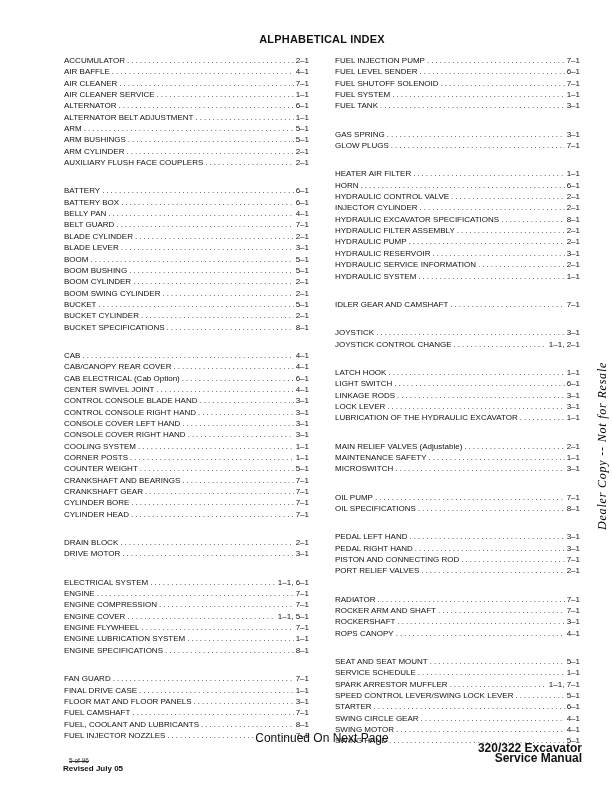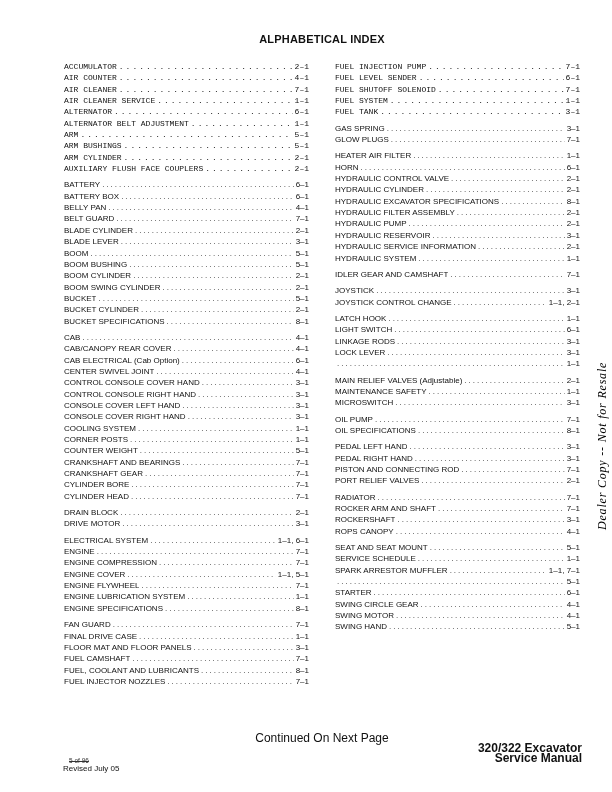--- a/index.html
+++ b/index.html
@@ -31,22 +31,22 @@
     right: 32px;
     display: flex;
     gap: 26px;
   }
   .col {
     flex: 1 1 0;
     min-width: 0;
     font-size: 8px;
     line-height: 11.35px;
   }
-  .group { margin-top: 5px; }
-  .group:first-child { margin-top: 9px; font-family: Liberation Mono, monospace; }
+  .group { margin-top: 17px; }
+  .group:first-child { margin-top: 3px; }
   .row { display: flex; align-items: baseline; }
   .lbl { white-space: nowrap; flex: 0 1 auto; overflow: hidden; }
   .dots {
     flex: 1 1 0;
     min-width: 0;
     overflow: hidden;
     white-space: nowrap;
     letter-spacing: 2px;
     margin: 0 2px;
     color: #222;
@@ -68,21 +68,21 @@
   }
   .footer-left .small-note {
     display: block;
     font-size: 6.5px;
     text-decoration: line-through;
     color: #333;
     margin-left: 6px;
   }
   .footer-left .revised {
     display: block;
-    font-weight: normal;
+    font-weight: bold;
   }
   .footer-right {
     position: absolute;
     right: 30px;
     top: 743px;
     text-align: right;
     font-size: 12px;
     font-weight: bold;
     line-height: 10px;
   }
@@ -111,21 +111,21 @@
 
   <div class="columns">
     <div class="col">
         <div class="group">
           <div class="row">
             <span class="lbl">ACCUMULATOR</span>
             <span class="dots" aria-hidden="true">............................................................................................................................................................................................................................................................................................................</span>
             <span class="pg">2–1</span>
           </div>
           <div class="row">
-            <span class="lbl">AIR COUNTER</span>
+            <span class="lbl">AIR BAFFLE</span>
             <span class="dots" aria-hidden="true">............................................................................................................................................................................................................................................................................................................</span>
             <span class="pg">4–1</span>
           </div>
           <div class="row">
             <span class="lbl">AIR CLEANER</span>
             <span class="dots" aria-hidden="true">............................................................................................................................................................................................................................................................................................................</span>
             <span class="pg">7–1</span>
           </div>
           <div class="row">
             <span class="lbl">AIR CLEANER SERVICE</span>
@@ -245,21 +245,21 @@
             <span class="lbl">CAB ELECTRICAL (Cab Option)</span>
             <span class="dots" aria-hidden="true">............................................................................................................................................................................................................................................................................................................</span>
             <span class="pg">6–1</span>
           </div>
           <div class="row">
             <span class="lbl">CENTER SWIVEL JOINT</span>
             <span class="dots" aria-hidden="true">............................................................................................................................................................................................................................................................................................................</span>
             <span class="pg">4–1</span>
           </div>
           <div class="row">
-            <span class="lbl">CONTROL CONSOLE COVER HAND</span>
+            <span class="lbl">CONTROL CONSOLE BLADE HAND</span>
             <span class="dots" aria-hidden="true">............................................................................................................................................................................................................................................................................................................</span>
             <span class="pg">3–1</span>
           </div>
           <div class="row">
             <span class="lbl">CONTROL CONSOLE RIGHT HAND</span>
             <span class="dots" aria-hidden="true">............................................................................................................................................................................................................................................................................................................</span>
             <span class="pg">3–1</span>
           </div>
           <div class="row">
             <span class="lbl">CONSOLE COVER LEFT HAND</span>
@@ -439,21 +439,21 @@
             <span class="lbl">HORN</span>
             <span class="dots" aria-hidden="true">............................................................................................................................................................................................................................................................................................................</span>
             <span class="pg">6–1</span>
           </div>
           <div class="row">
             <span class="lbl">HYDRAULIC CONTROL VALVE</span>
             <span class="dots" aria-hidden="true">............................................................................................................................................................................................................................................................................................................</span>
             <span class="pg">2–1</span>
           </div>
           <div class="row">
-            <span class="lbl">HYDRAULIC CYLINDER</span>
+            <span class="lbl">INJECTOR CYLINDER</span>
             <span class="dots" aria-hidden="true">............................................................................................................................................................................................................................................................................................................</span>
             <span class="pg">2–1</span>
           </div>
           <div class="row">
             <span class="lbl">HYDRAULIC EXCAVATOR SPECIFICATIONS</span>
             <span class="dots" aria-hidden="true">............................................................................................................................................................................................................................................................................................................</span>
             <span class="pg">8–1</span>
           </div>
           <div class="row">
             <span class="lbl">HYDRAULIC FILTER ASSEMBLY</span>
@@ -515,20 +515,21 @@
             <span class="lbl">LINKAGE RODS</span>
             <span class="dots" aria-hidden="true">............................................................................................................................................................................................................................................................................................................</span>
             <span class="pg">3–1</span>
           </div>
           <div class="row">
             <span class="lbl">LOCK LEVER</span>
             <span class="dots" aria-hidden="true">............................................................................................................................................................................................................................................................................................................</span>
             <span class="pg">3–1</span>
           </div>
           <div class="row">
+            <span class="lbl">LUBRICATION OF THE HYDRAULIC EXCAVATOR</span>
             <span class="dots" aria-hidden="true">............................................................................................................................................................................................................................................................................................................</span>
             <span class="pg">1–1</span>
           </div>
         </div>
         <div class="group">
           <div class="row">
             <span class="lbl">MAIN RELIEF VALVES (Adjustable)</span>
             <span class="dots" aria-hidden="true">............................................................................................................................................................................................................................................................................................................</span>
             <span class="pg">2–1</span>
           </div>
@@ -609,20 +610,21 @@
             <span class="lbl">SERVICE SCHEDULE</span>
             <span class="dots" aria-hidden="true">............................................................................................................................................................................................................................................................................................................</span>
             <span class="pg">1–1</span>
           </div>
           <div class="row">
             <span class="lbl">SPARK ARRESTOR MUFFLER</span>
             <span class="dots" aria-hidden="true">............................................................................................................................................................................................................................................................................................................</span>
             <span class="pg">1–1, 7–1</span>
           </div>
           <div class="row">
+            <span class="lbl">SPEED CONTROL LEVER/SWING LOCK LEVER</span>
             <span class="dots" aria-hidden="true">............................................................................................................................................................................................................................................................................................................</span>
             <span class="pg">5–1</span>
           </div>
           <div class="row">
             <span class="lbl">STARTER</span>
             <span class="dots" aria-hidden="true">............................................................................................................................................................................................................................................................................................................</span>
             <span class="pg">6–1</span>
           </div>
           <div class="row">
             <span class="lbl">SWING CIRCLE GEAR</span>

